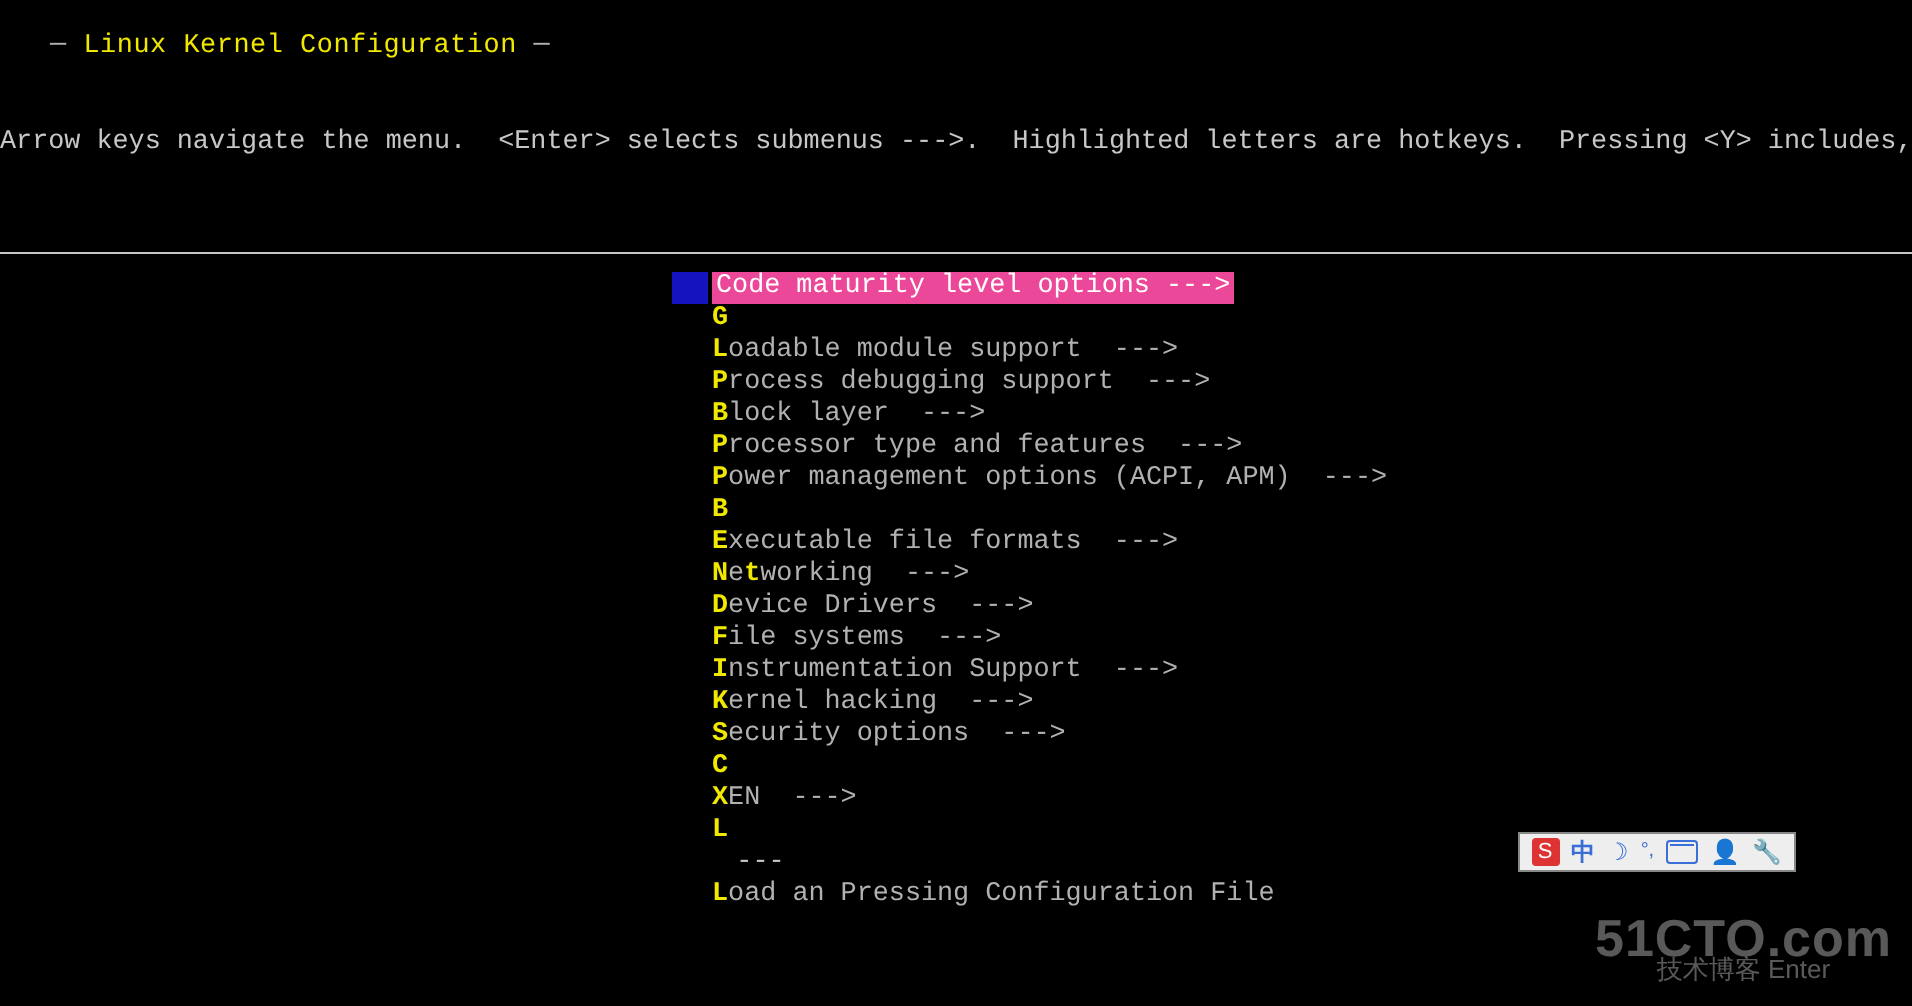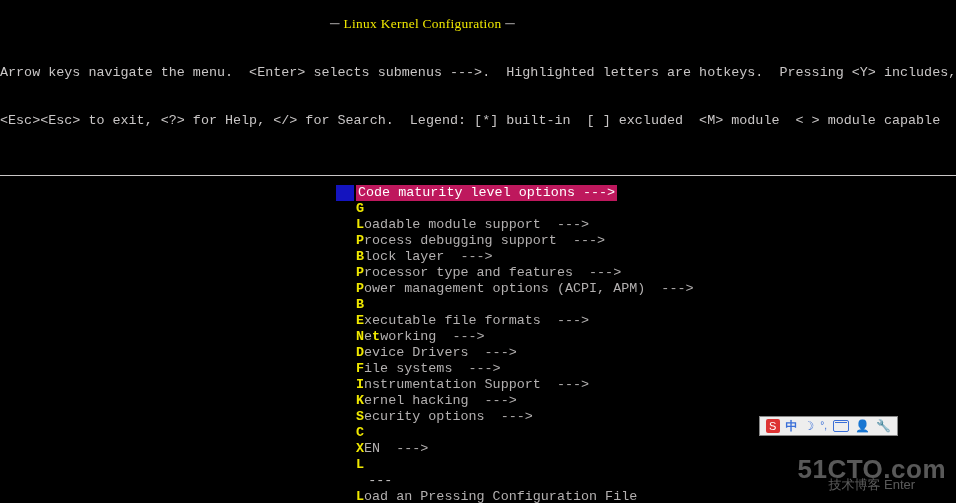--- a/index.html
+++ b/index.html
@@ -48,21 +48,21 @@
     white-space: pre;
   }
   .selbox {
     width: 18px;
     height: 16px;
     margin-right: 2px;
     display: inline-block;
   }
   .sel .selbox { background: #1414bf; }
   .selectedlabel {
-    background: #be185d;
+    background: #ec4899;
     color: #fff;
     padding: 0 2px;
   }
   .separator {
     margin-left: 336px;
     color: #c9c6c6;
     white-space: pre;
   }
   .watermark {
     position: absolute;
@@ -116,26 +116,25 @@
     position:relative;
   }
   .tray .kbd::after{content:"";position:absolute;inset:1px;border-top:1px solid #3a6fd8;}
   .tray .gear { color:#3a6fd8; }
   .tray .diamond{ color:#3a6fd8; font-size:10px;}
 </style>
 </head>
 <body>
 
 <div class="titlebar">
-  <span class="dash"> </span><span style="display:inline-block;width:490px;text-align:right;font-family:Liberation Serif, serif;"><span class="dash">─ </span><span>Linux Kernel Configuration</span><span class="dash"> ─</span></span>
+  <span class="dash"> </span><span style="display:inline-block;width:490px;"><span class="dash">─ </span><span>Linux Kernel Configuration</span><span class="dash"> ─</span></span>
 </div>
 
 <div class="help">
   <div>Arrow keys navigate the menu.  &lt;Enter&gt; selects submenus ---&gt;.  Highlighted letters are hotkeys.  Pressing &lt;Y&gt; includes, &lt;N&gt; excludes, &lt;M&gt;</div>
-  <div>&lt;Esc&gt;&lt;Esc&gt; to exit, &lt;?&gt; for Help, &lt;/&gt; for Search.  Legend: [*] built-in  [ ] excluded  &lt;M&gt; module  &lt; &gt; module capable</div>
 </div>
 
 <div class="divider"></div>
 
 <div class="menu" id="menu">
     <div class="row sel">
       <span class="selbox"></span>
       <span class="selectedlabel">Code maturity level options  ---&gt;</span>
     </div>
     <div class="row">

